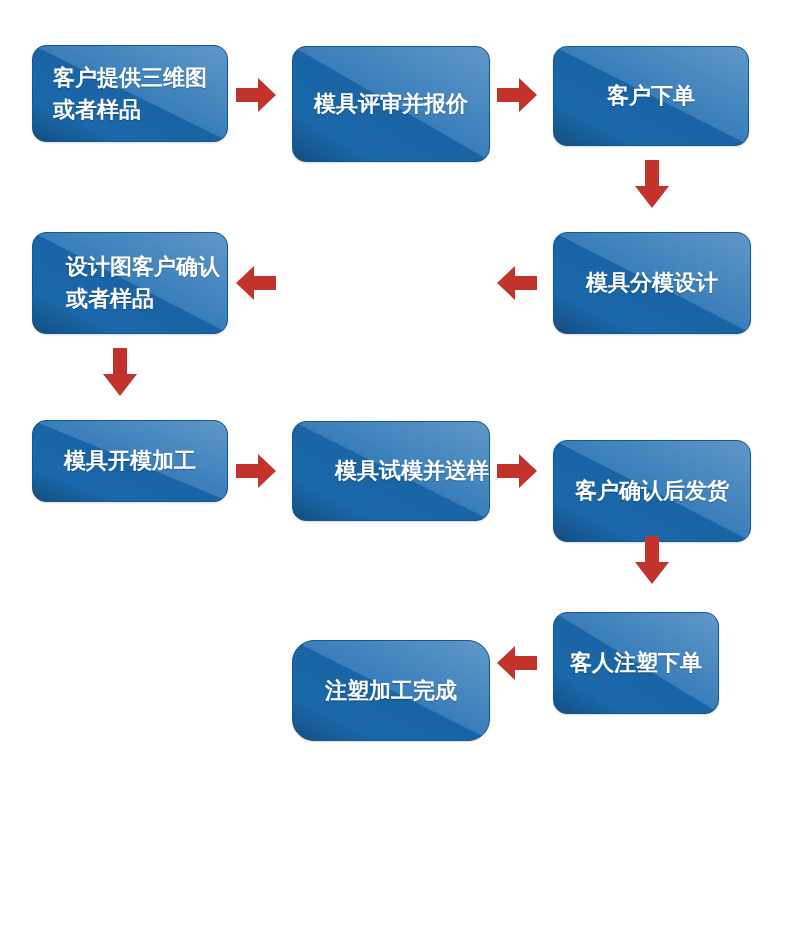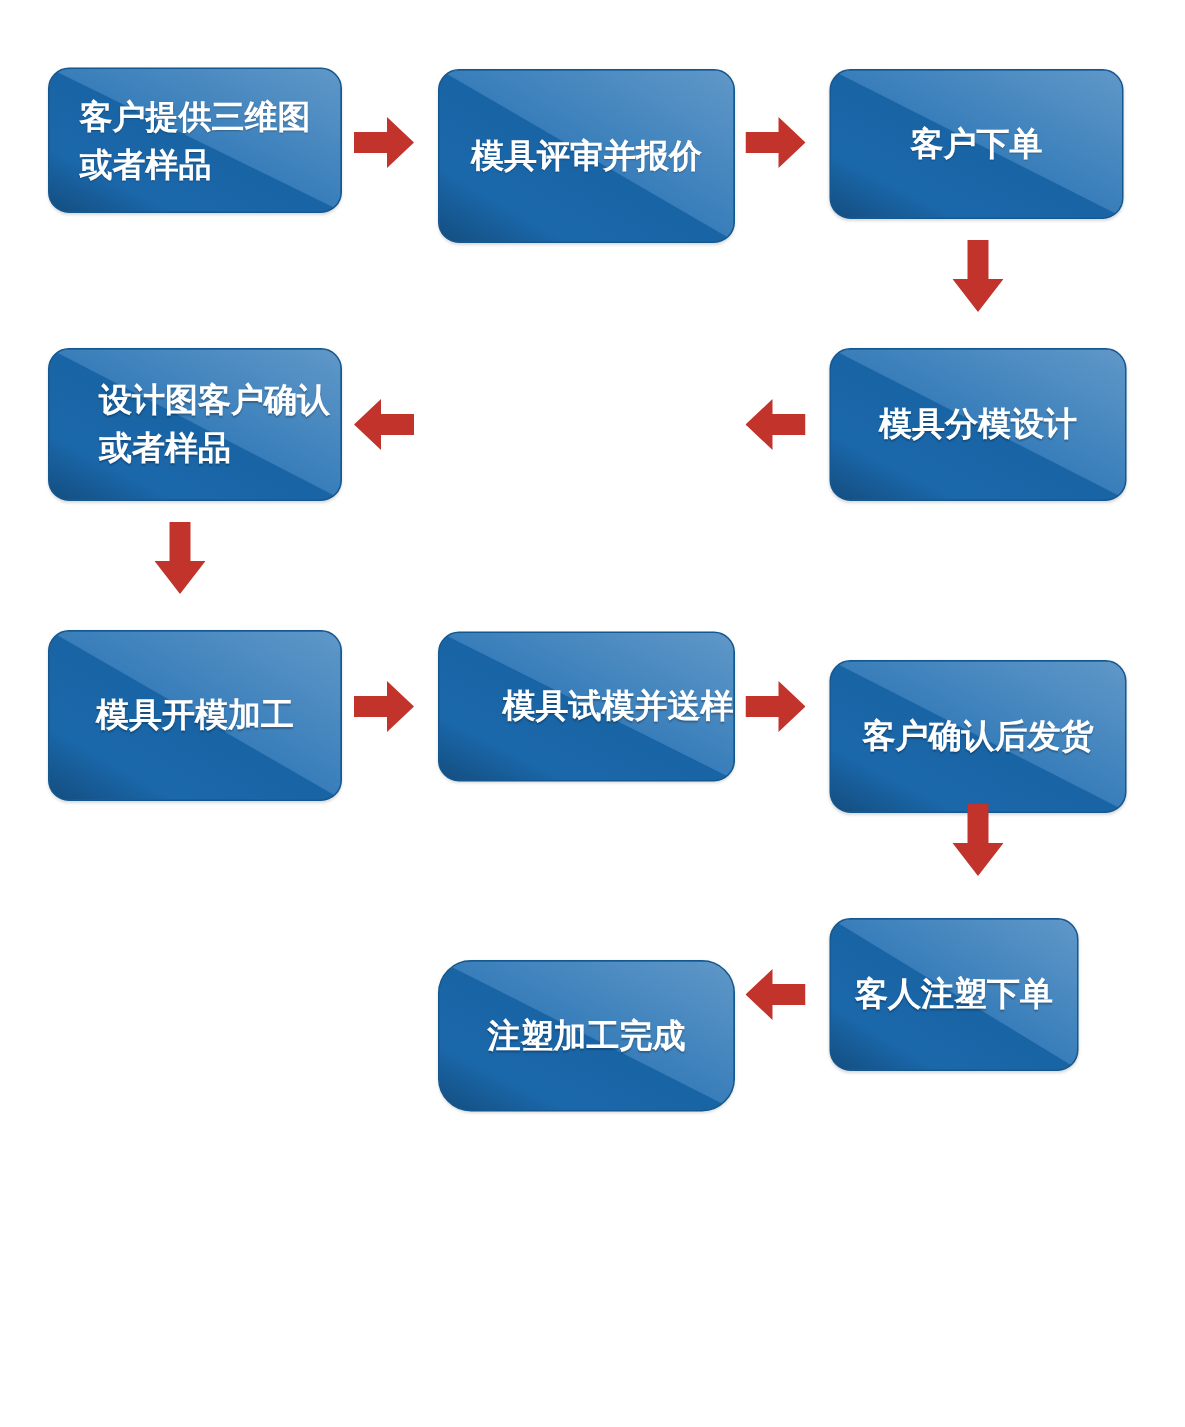--- a/index.html
+++ b/index.html
@@ -41,21 +41,21 @@
 
   
   .b1  { left: 32px;  top: 45px;  width: 196px; height: 97px; }
   .b2  { left: 292px; top: 46px;  width: 198px; height: 116px; }
   .b3  { left: 553px; top: 46px;  width: 196px; height: 100px; }
   
   .b4  { left: 553px; top: 232px; width: 198px; height: 102px; }
   .b5  { left: 292px; top: 233px; width: 198px; height: 100px; }
   .b6  { left: 32px;  top: 232px; width: 196px; height: 102px; padding-left: 26px; }
   
-  .b7  { left: 32px;  top: 420px; width: 196px; height: 114px; }
+  .b7  { left: 32px;  top: 420px; width: 196px; height: 82px; }
   .b8  { left: 292px; top: 421px; width: 198px; height: 100px; justify-content: flex-end; }
   .b9  { left: 553px; top: 440px; width: 198px; height: 102px; }
   
   .b10 { left: 553px; top: 612px; width: 166px; height: 102px; }
   .b11 { left: 292px; top: 640px; width: 198px; height: 101px; border-radius: 22px; }
 
   
   .arrow { position: absolute; color: var(--arrow-red, #c2342b); }
   .arrow svg { display: block; }
   .ar1 { left: 236px; top: 78px; }

